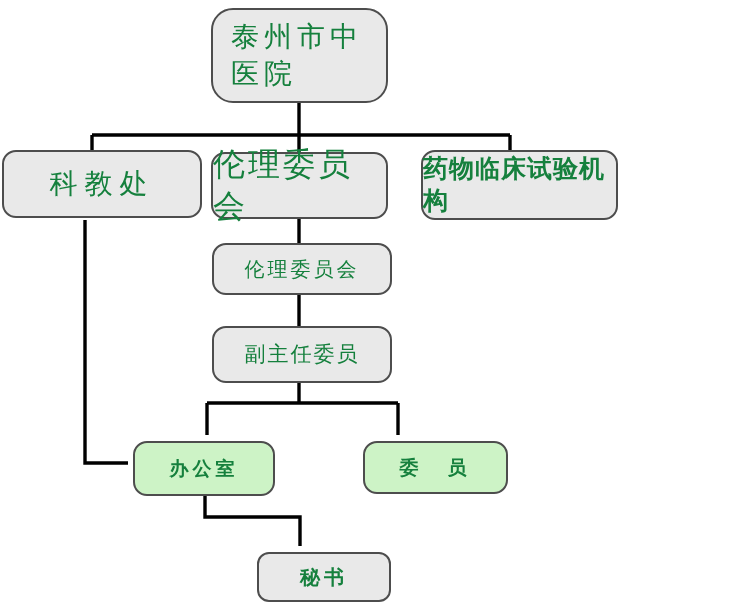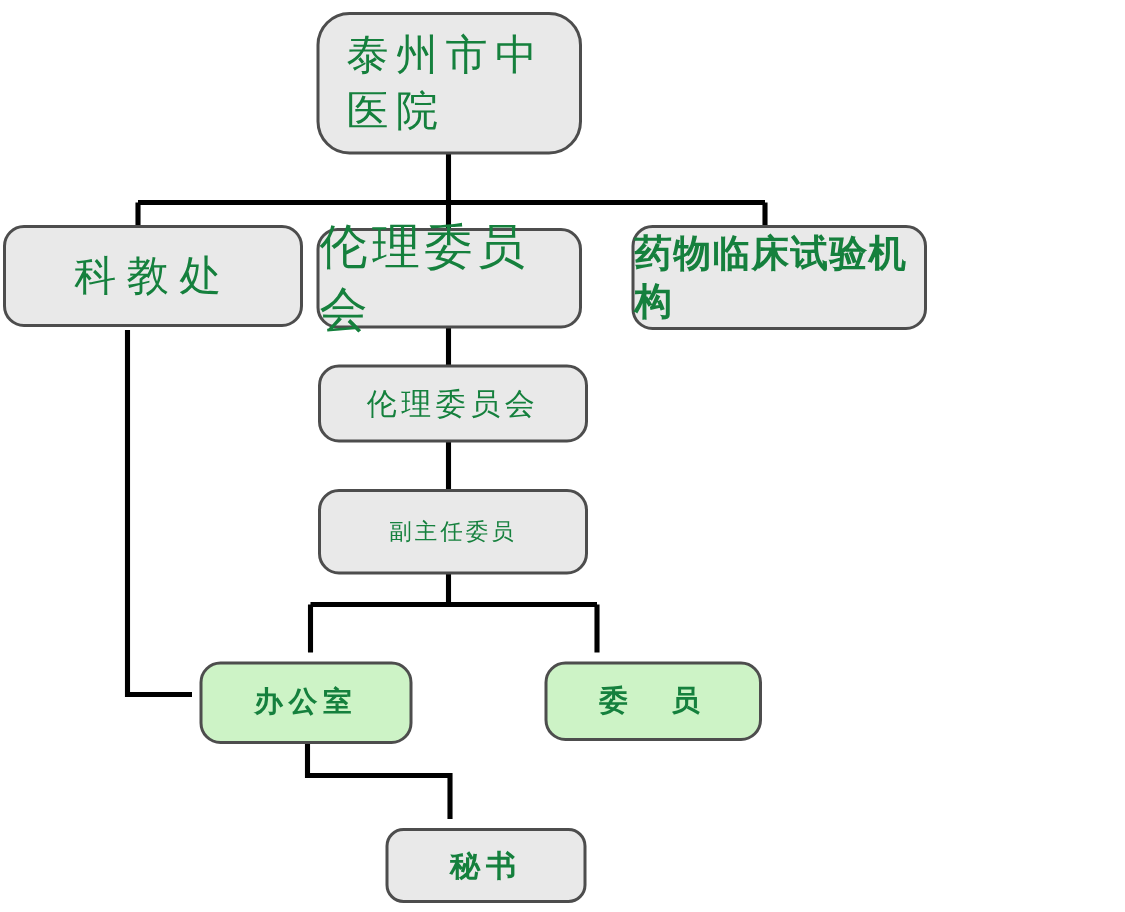--- a/index.html
+++ b/index.html
@@ -72,21 +72,21 @@
     font-size: 25px;
     letter-spacing: 1px;
   }
   .node-chairman {
     left: 212px; top: 243px; width: 180px; height: 52px;
     font-size: 20px;
     letter-spacing: 3px;
   }
   .node-vicechairman {
     left: 212px; top: 326px; width: 180px; height: 57px;
-    font-size: 15px;
+    font-size: 21px;
     letter-spacing: 2px;
   }
   .node-office {
     left: 133px; top: 441px; width: 142px; height: 55px;
     font-size: 19px;
     letter-spacing: 4px;
   }
   .node-members {
     left: 326px; top: 441px; width: 145px; height: 53px;
     font-size: 19px;

